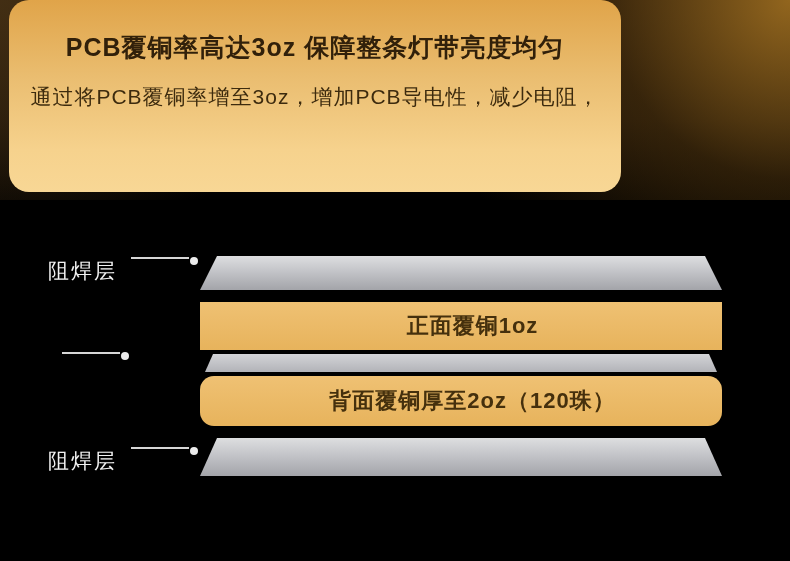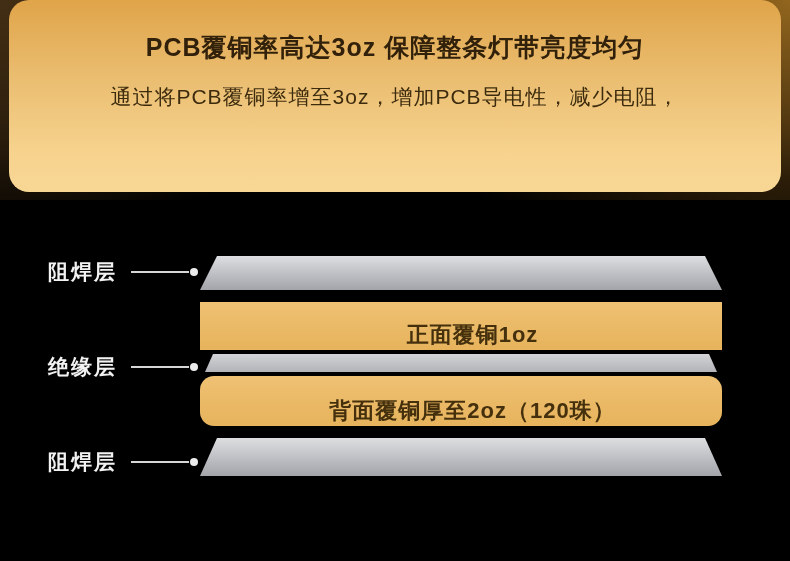--- a/index.html
+++ b/index.html
@@ -22,21 +22,21 @@
     width: 790px; height: 200px;
     background:
       radial-gradient(circle at 100% 0%, rgba(158,110,32,0.9), rgba(90,60,16,0.45) 22%, rgba(0,0,0,0) 45%),
       radial-gradient(circle at 0% 0%, rgba(74,52,22,0.8), rgba(0,0,0,0) 35%),
       linear-gradient(180deg, #241709 0%, #170f06 60%, #000000 100%);
   }
   .hero {
     position: absolute;
     top: 0;
     left: 9px;
-    width: 772px;
+    width: 612px;
     height: 192px;
     border-radius: 20px;
     background: linear-gradient(180deg, #e0a449 0%, #eabd70 40%, #f6d28d 78%, #f8d795 100%);
     text-align: center;
     box-sizing: border-box;
     padding-top: 31px;
   }
   .hero h1 {
     margin: 0;
     font-size: 25px;
@@ -50,22 +50,21 @@
     line-height: 33px;
     color: #3d2b0e;
     letter-spacing: 1px;
   }
   
   .pointer {
     position: absolute;
     left: 48px;
     height: 30px;
     display: flex;
-    align-items: center;
-    font-weight: bold;
+    align-items: flex-start;
   }
   .ptext {
     font-size: 21px;
     letter-spacing: 2px;
     color: #f2f2f2;
   }
   .pline {
     display: inline-block;
     width: 58px;
     height: 2px;
@@ -79,21 +78,21 @@
     border-radius: 50%;
     background: #ececec;
     margin-left: 1px;
   }
   
   .layer {
     position: absolute;
     left: 200px;
     width: 522px;
     display: flex;
-    align-items: flex-end;
+    align-items: center;
     justify-content: center;
     box-sizing: border-box;
     padding-left: 23px;
   }
   .layer.solder {
     background: linear-gradient(180deg, #dddee0 0%, #c6c7cb 40%, #a3a4a9 100%);
     clip-path: polygon(17px 0, calc(100% - 17px) 0, 100% 100%, 0 100%);
   }
   .layer.insulation {
     left: 205px;
@@ -124,21 +123,20 @@
   </section>
 
   <section>
 
     <div class="pointer" style="top: 257px;">
       <span class="ptext">阻焊层</span>
       <span class="pline"></span>
       <span class="pdot"></span>
     </div>
     <div class="pointer" style="top: 352px;">
-      <span class="ptext">绝缘层</span>
       <span class="pline"></span>
       <span class="pdot"></span>
     </div>
     <div class="pointer" style="top: 447px;">
       <span class="ptext">阻焊层</span>
       <span class="pline"></span>
       <span class="pdot"></span>
     </div>
 
     <div class="layer solder" style="top: 256px; height: 34px;"></div>

